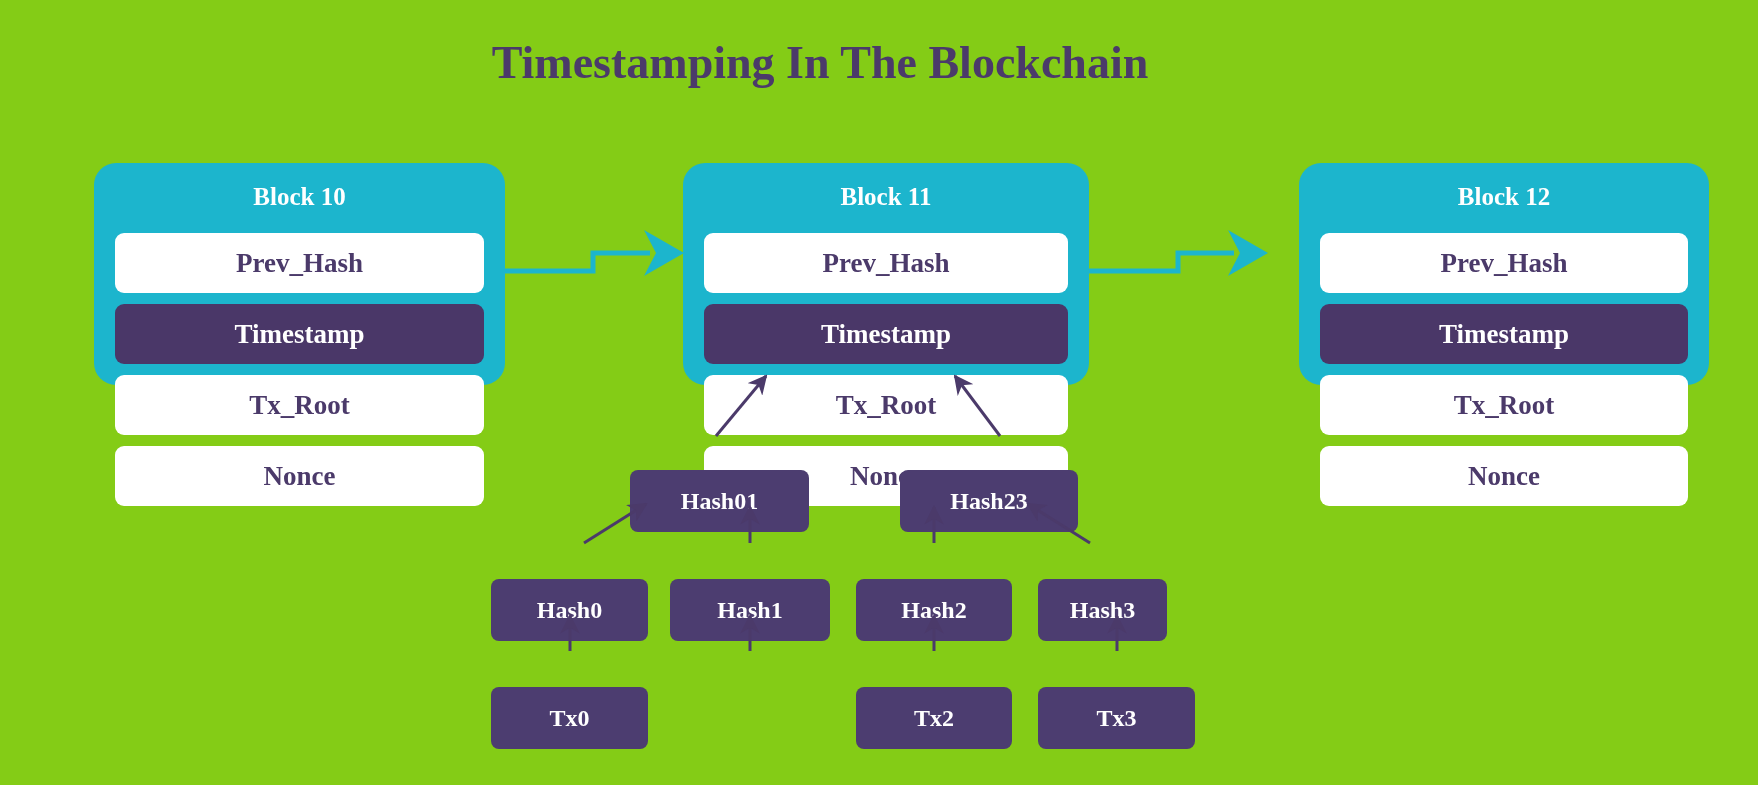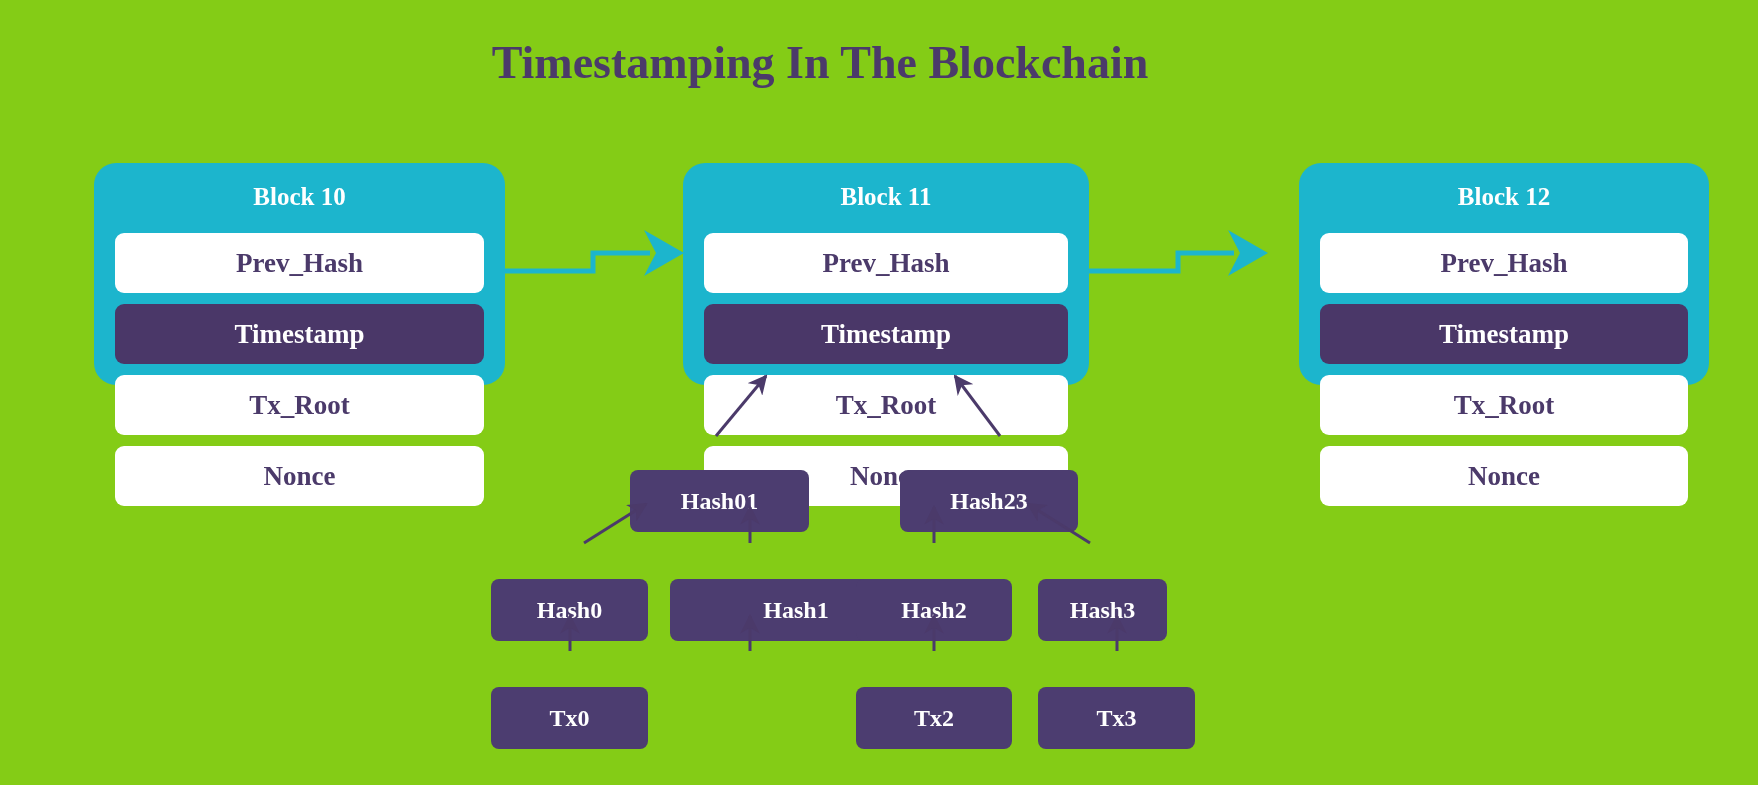--- a/index.html
+++ b/index.html
@@ -105,21 +105,21 @@
       <div class="cell" data-variant="dark">Timestamp</div>
       <div class="cell" data-variant="light">Tx_Root</div>
       <div class="cell" data-variant="light">Nonce</div>
     </div>
   </div>
 
   <div class="tnode" style="left:630px;top:438px;width:179px;">Hash01</div>
   <div class="tnode" style="left:900px;top:438px;width:178px;">Hash23</div>
 
   <div class="tnode" style="left:491px;top:547px;width:157px;">Hash0</div>
-  <div class="tnode" style="left:670px;top:547px;width:160px;padding-left:46px;">Hash1</div>
+  <div class="tnode" style="left:670px;top:547px;width:160px;">Hash1</div>
   <div class="tnode" style="left:856px;top:547px;width:156px;text-align:center;">Hash2</div>
   <div class="tnode" style="left:1038px;top:547px;width:129px;">Hash3</div>
 
   <div class="tnode" style="left:491px;top:655px;width:157px;">Tx0</div>
   <div class="tnode" style="left:856px;top:655px;width:156px;">Tx2</div>
   <div class="tnode" style="left:1038px;top:655px;width:157px;">Tx3</div>
 
   <svg class="arrows" width="1758" height="785" viewBox="0 0 1758 785">
     <defs>
       <marker id="dart" viewBox="0 0 10 10" refX="9" refY="5" markerWidth="6.5" markerHeight="6.5" markerUnits="strokeWidth" orient="auto">

